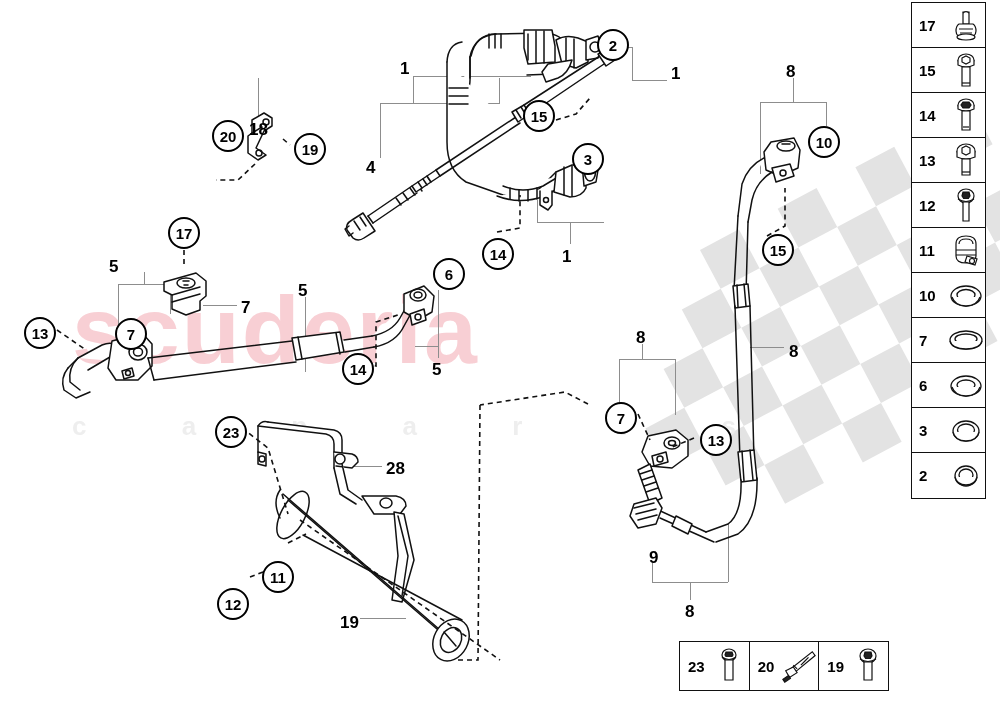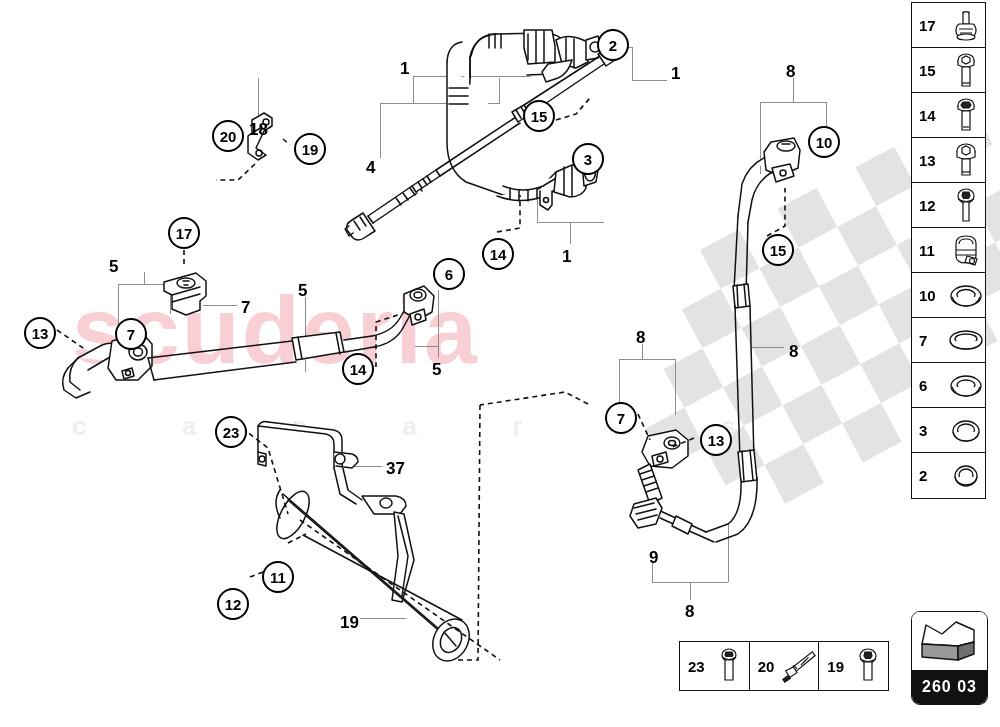--- a/index.html
+++ b/index.html
@@ -362,21 +362,21 @@
   <div class="lbl" style="left:562px;top:247px;">1</div>
   <div class="lbl" style="left:786px;top:62px;">8</div>
   <div class="lbl" style="left:109px;top:257px;">5</div>
   <div class="lbl" style="left:241px;top:298px;">7</div>
   <div class="lbl" style="left:298px;top:281px;">5</div>
   <div class="lbl" style="left:432px;top:360px;">5</div>
   <div class="lbl" style="left:636px;top:328px;">8</div>
   <div class="lbl" style="left:789px;top:342px;">8</div>
   <div class="lbl" style="left:649px;top:548px;">9</div>
   <div class="lbl" style="left:685px;top:602px;">8</div>
-  <div class="lbl" style="left:386px;top:459px;">37</div>
+  <div class="lbl" style="left:386px;top:459px;">28</div>
   <div class="lbl" style="left:340px;top:613px;">19</div>
 
   <div id="sidebar">
 
     <div class="srow">
       <span class="snum">17</span>
       <span class="sic">
         <svg class="icn" width="32" height="36" viewBox="0 0 32 36">
           <g stroke="#111" stroke-width="1.2" fill="#fff">
             <path d="M13 4 L19 4 L19 16 L13 16 Z"></path>
@@ -523,32 +523,20 @@
             <ellipse cx="17" cy="14" rx="11" ry="10"></ellipse>
             <ellipse cx="17" cy="13" rx="7" ry="6"></ellipse>
             <path d="M6 15 Q8 23 17 23 Q26 23 28 15"></path>
           </g>
         </svg>
       </span>
     </div>
 
   </div>
 
-  <div id="badge">
-    <div id="badgeimg">
-      <svg class="icn" width="75" height="58" viewBox="0 0 75 58" style="position:absolute;left:0;top:0;">
-        <g stroke="#111" stroke-width="1.4" stroke-linejoin="round">
-          <path d="M10 32 L14 13 L30 22 L44 10 L62 18 L62 30 L46 34 Z" fill="#fff"></path>
-          <path d="M10 32 L10 45 L46 48 L46 34 Z" fill="#9a9a9a"></path>
-          <path d="M46 34 L62 30 L62 42 L46 48 Z" fill="#6f6f6f"></path>
-        </g>
-      </svg>
-    </div>
-    <div id="badgetxt">260 03</div>
-  </div>
 
   <div id="legend">
 
     <div class="lcell">
       <span class="lnum">23</span>
       <span class="lic">
         <svg class="icn" width="26" height="40" viewBox="0 0 26 40">
           <g stroke="#111" stroke-width="1.2" fill="#fff">
             <ellipse cx="13" cy="9" rx="7" ry="6"></ellipse>
             <path d="M10 6 L16 6 L17 9 L15 12 L11 12 L9 9 Z" fill="#222"></path>

